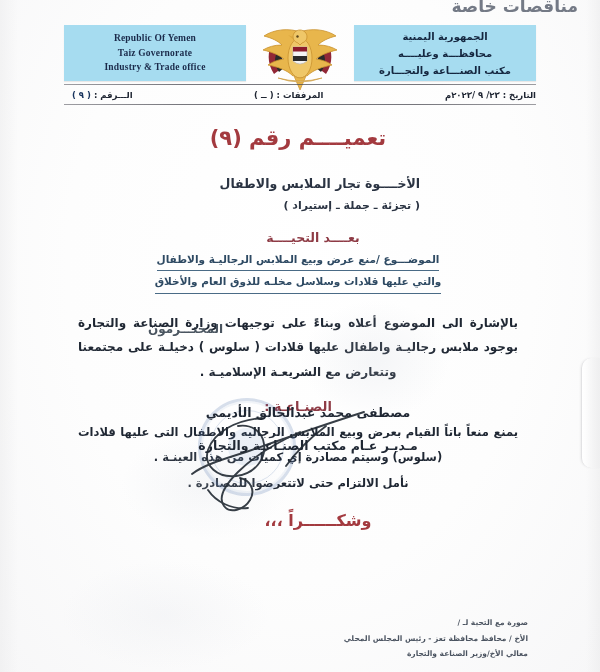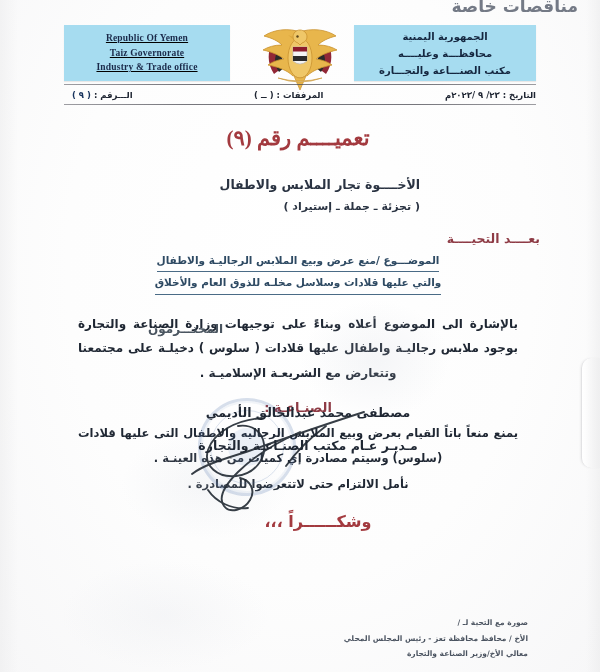--- a/index.html
+++ b/index.html
@@ -43,21 +43,21 @@
   
   .letterhead{
     position:absolute;left:64px;top:25px;width:472px;height:56px;
     display:flex;align-items:stretch;
   }
   .lh-box{
     background:#a6dcf0;
     display:flex;flex-direction:column;align-items:center;justify-content:center;
     box-shadow:0 1px 1px rgba(0,0,0,.08);
   }
-  .lh-left{width:166px;text-decoration:underline;}
+  .lh-left{width:182px;}
   .lh-right{width:182px;margin-left:auto;}
   .lh-left div{
     font-family:"Liberation Serif","DejaVu Serif",serif;
     font-weight:700;font-size:9.5px;color:#1a2a4a;line-height:1.55;
     letter-spacing:.2px;
   }
   .lh-right div{
     font-family:"DejaVu Sans","Liberation Sans",sans-serif;
     direction:rtl;font-size:10px;color:#14263f;line-height:1.7;
     letter-spacing:.3px;font-weight:600;
@@ -98,40 +98,39 @@
     color:#1d2431;
   }
 
   .title{
     text-align:center;
     font-size:21px;font-weight:700;
     color:#a33a3f;
     margin-top:14px;
     letter-spacing:1px;
     position:relative;
-    font-family:Liberation Serif, serif;
   }
 
   .addressee{
     margin-top:22px;
     padding-right:120px;
     font-size:12.5px;font-weight:700;color:#2a3342;
     line-height:1.9;
   }
   .addressee .sub{
     font-size:11px;font-weight:600;color:#2a3342;
   }
   .respect{
     position:absolute;left:92px;
     font-size:12px;font-weight:700;color:#4a5560;
     letter-spacing:1.5px;
   }
 
   .greet{
-    margin-top:13px;padding-left:30px;
+    margin-top:13px;text-align:center;padding-left:30px;
     font-size:12.5px;font-weight:700;color:#8e3b45;
     letter-spacing:1px;
   }
 
   .subject{
     margin-top:4px;text-align:center;
     font-size:10.5px;font-weight:700;color:#2e4a63;
     line-height:1.95;
   }
   .subject span{

